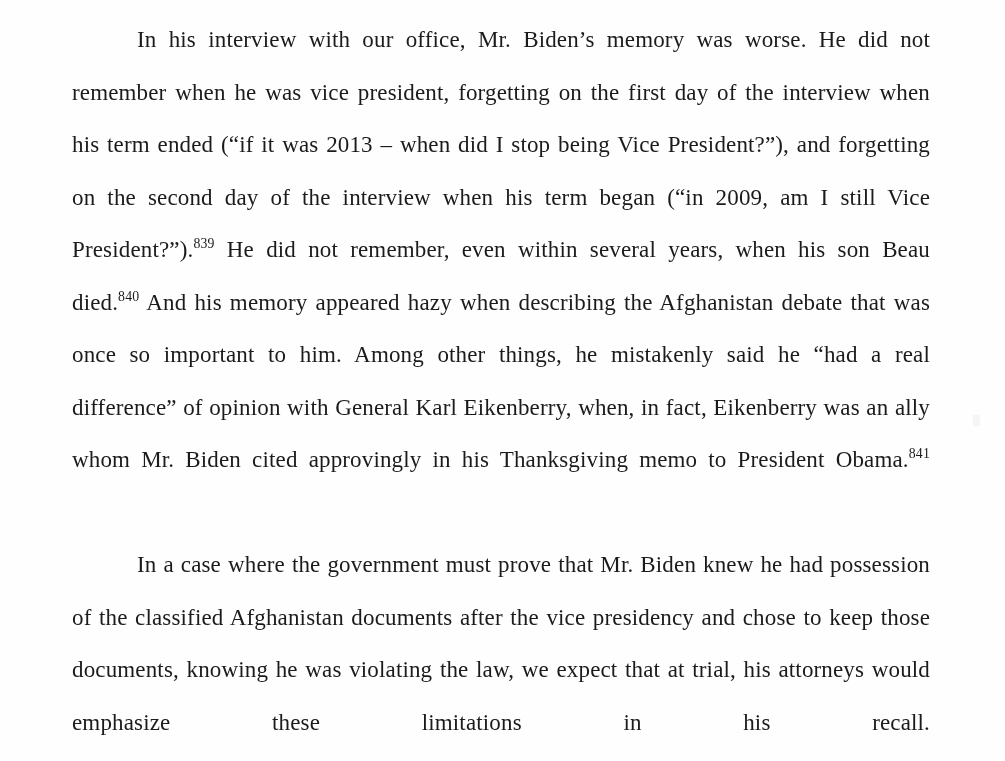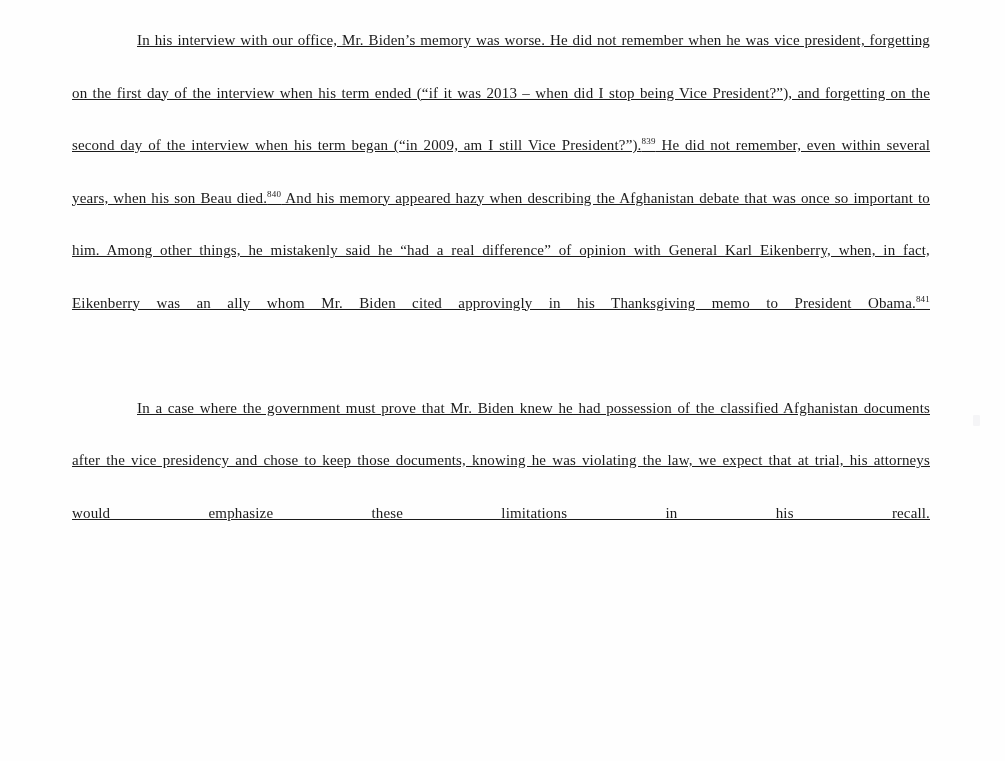--- a/index.html
+++ b/index.html
@@ -42,27 +42,26 @@
     position: absolute;
     left: 72px;
     top: 14px;
     width: 858px;
   }
 
   p.para {
     margin: 0;
     text-align: justify;
     text-justify: inter-word;
-    font-size: 15px;
+    font-size: 23px;
     line-height: 52.5px;
     letter-spacing: 0.15px;
     word-spacing: 0.5px;
     text-indent: 65px;
     hyphens: none;
-    text-decoration: underline;
     -webkit-hyphens: none;
   }
 
   p.para + p.para {
     margin-top: 0;
   }
 
   
   p.para:after {
     content: "";

